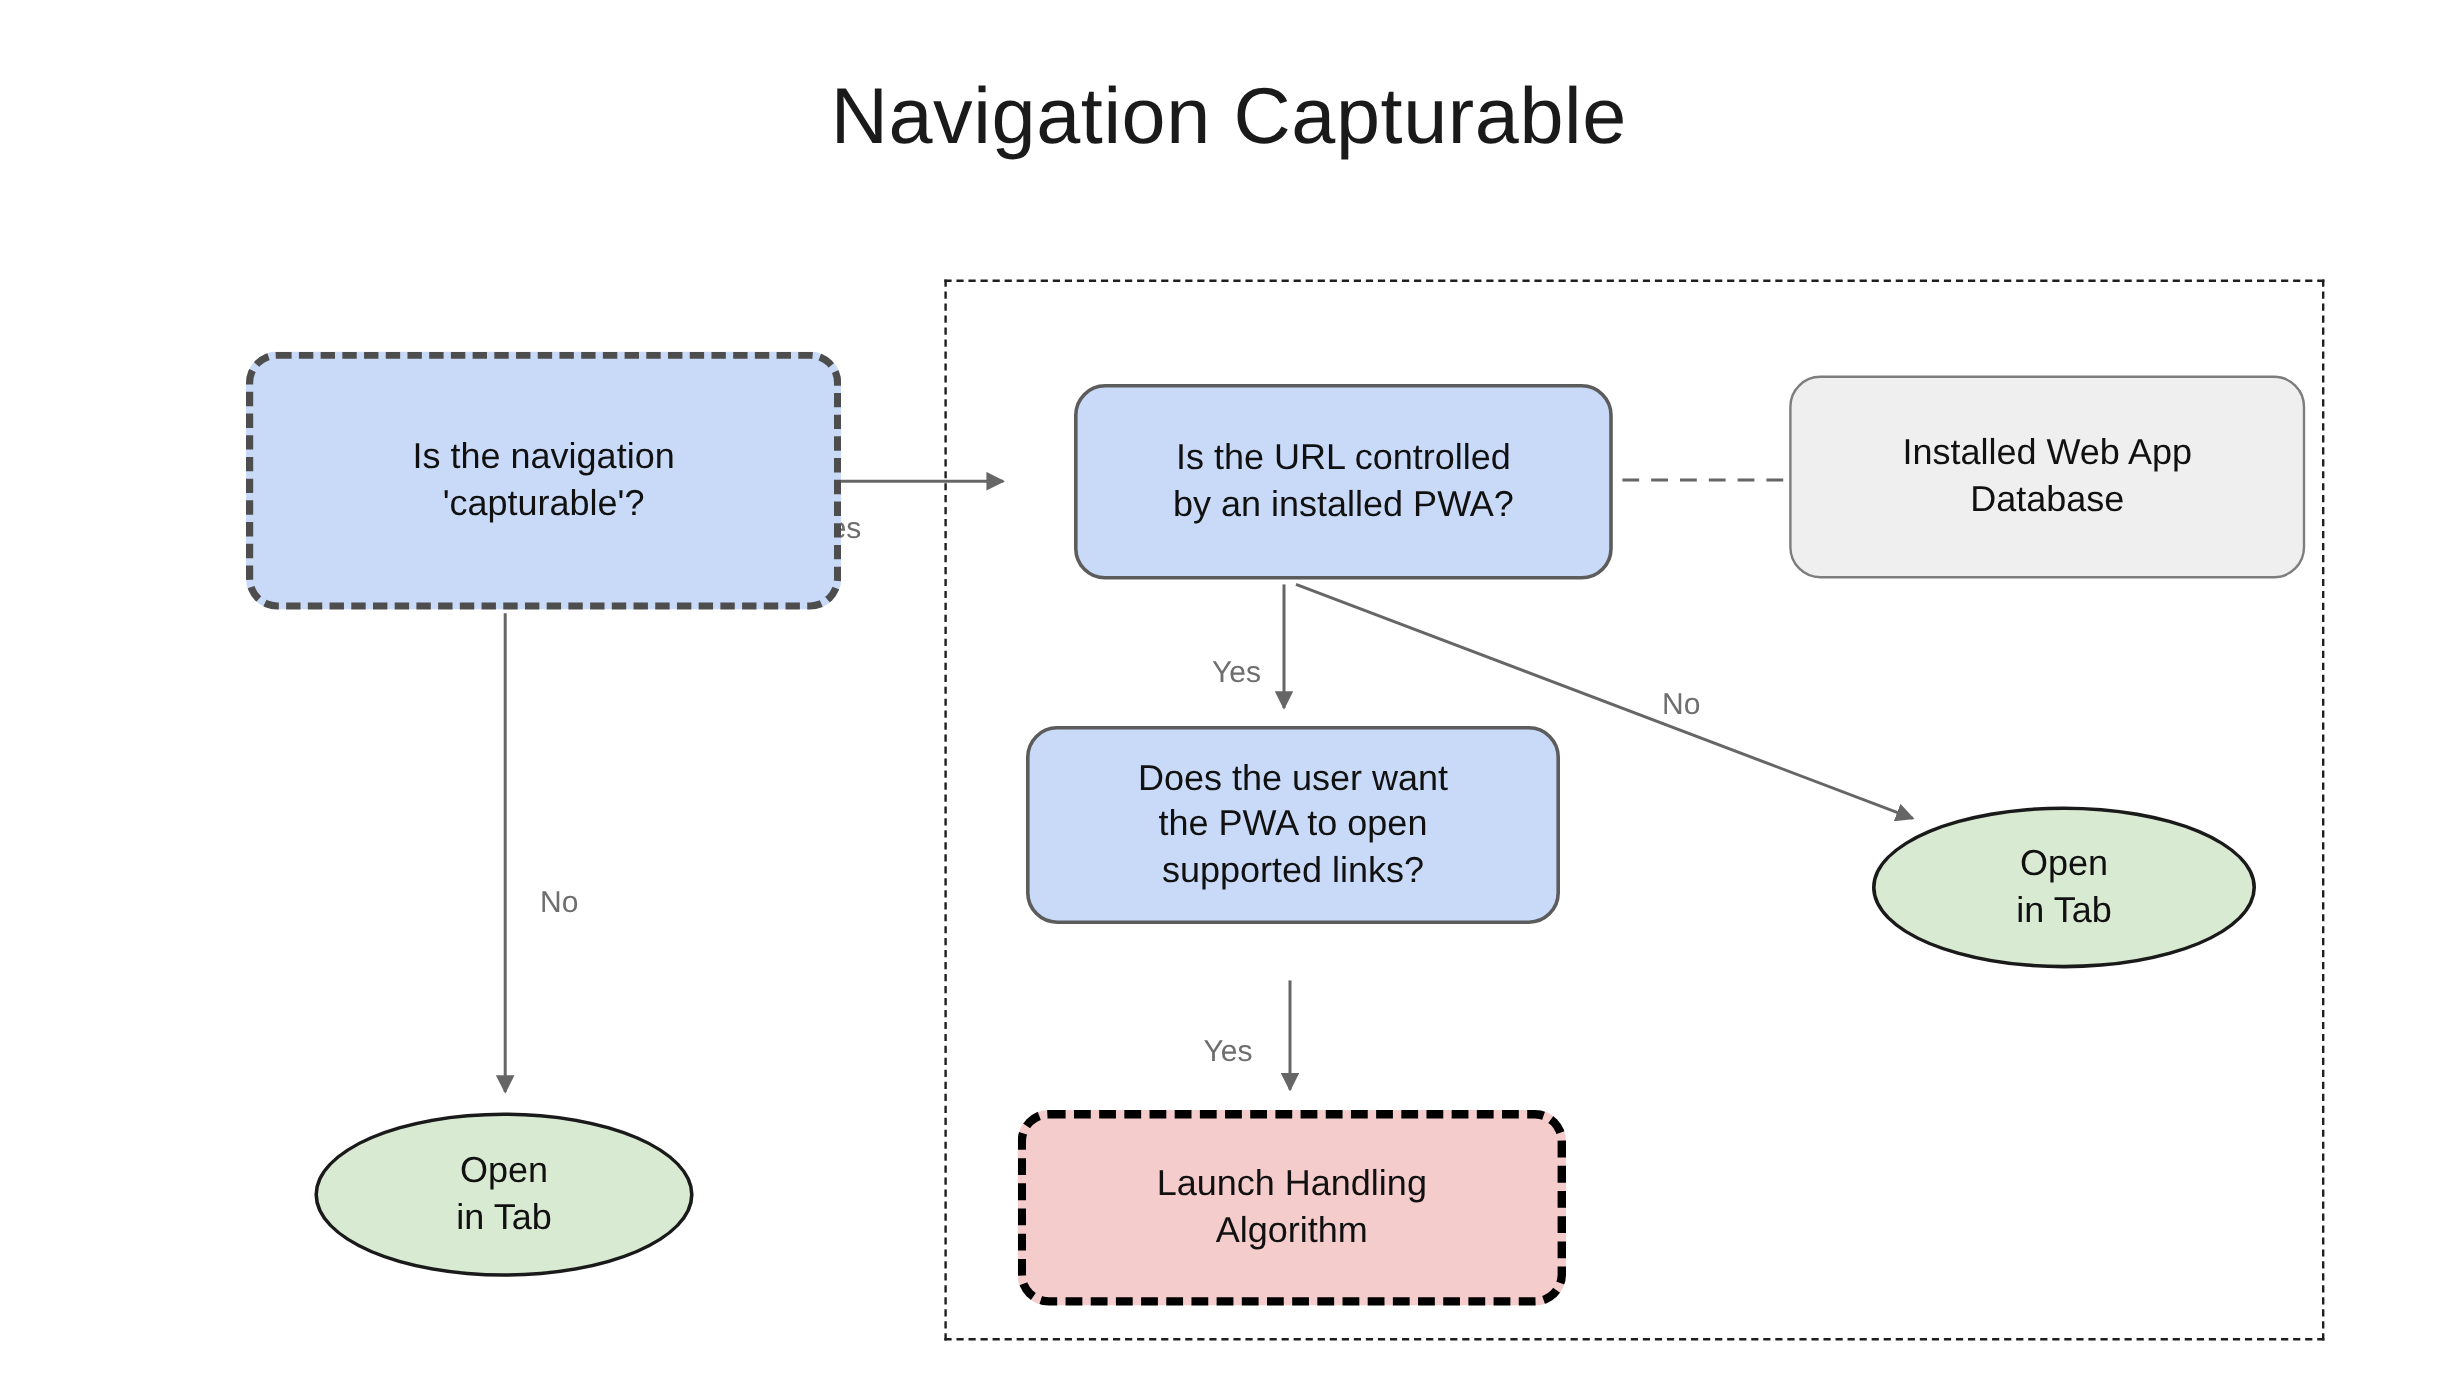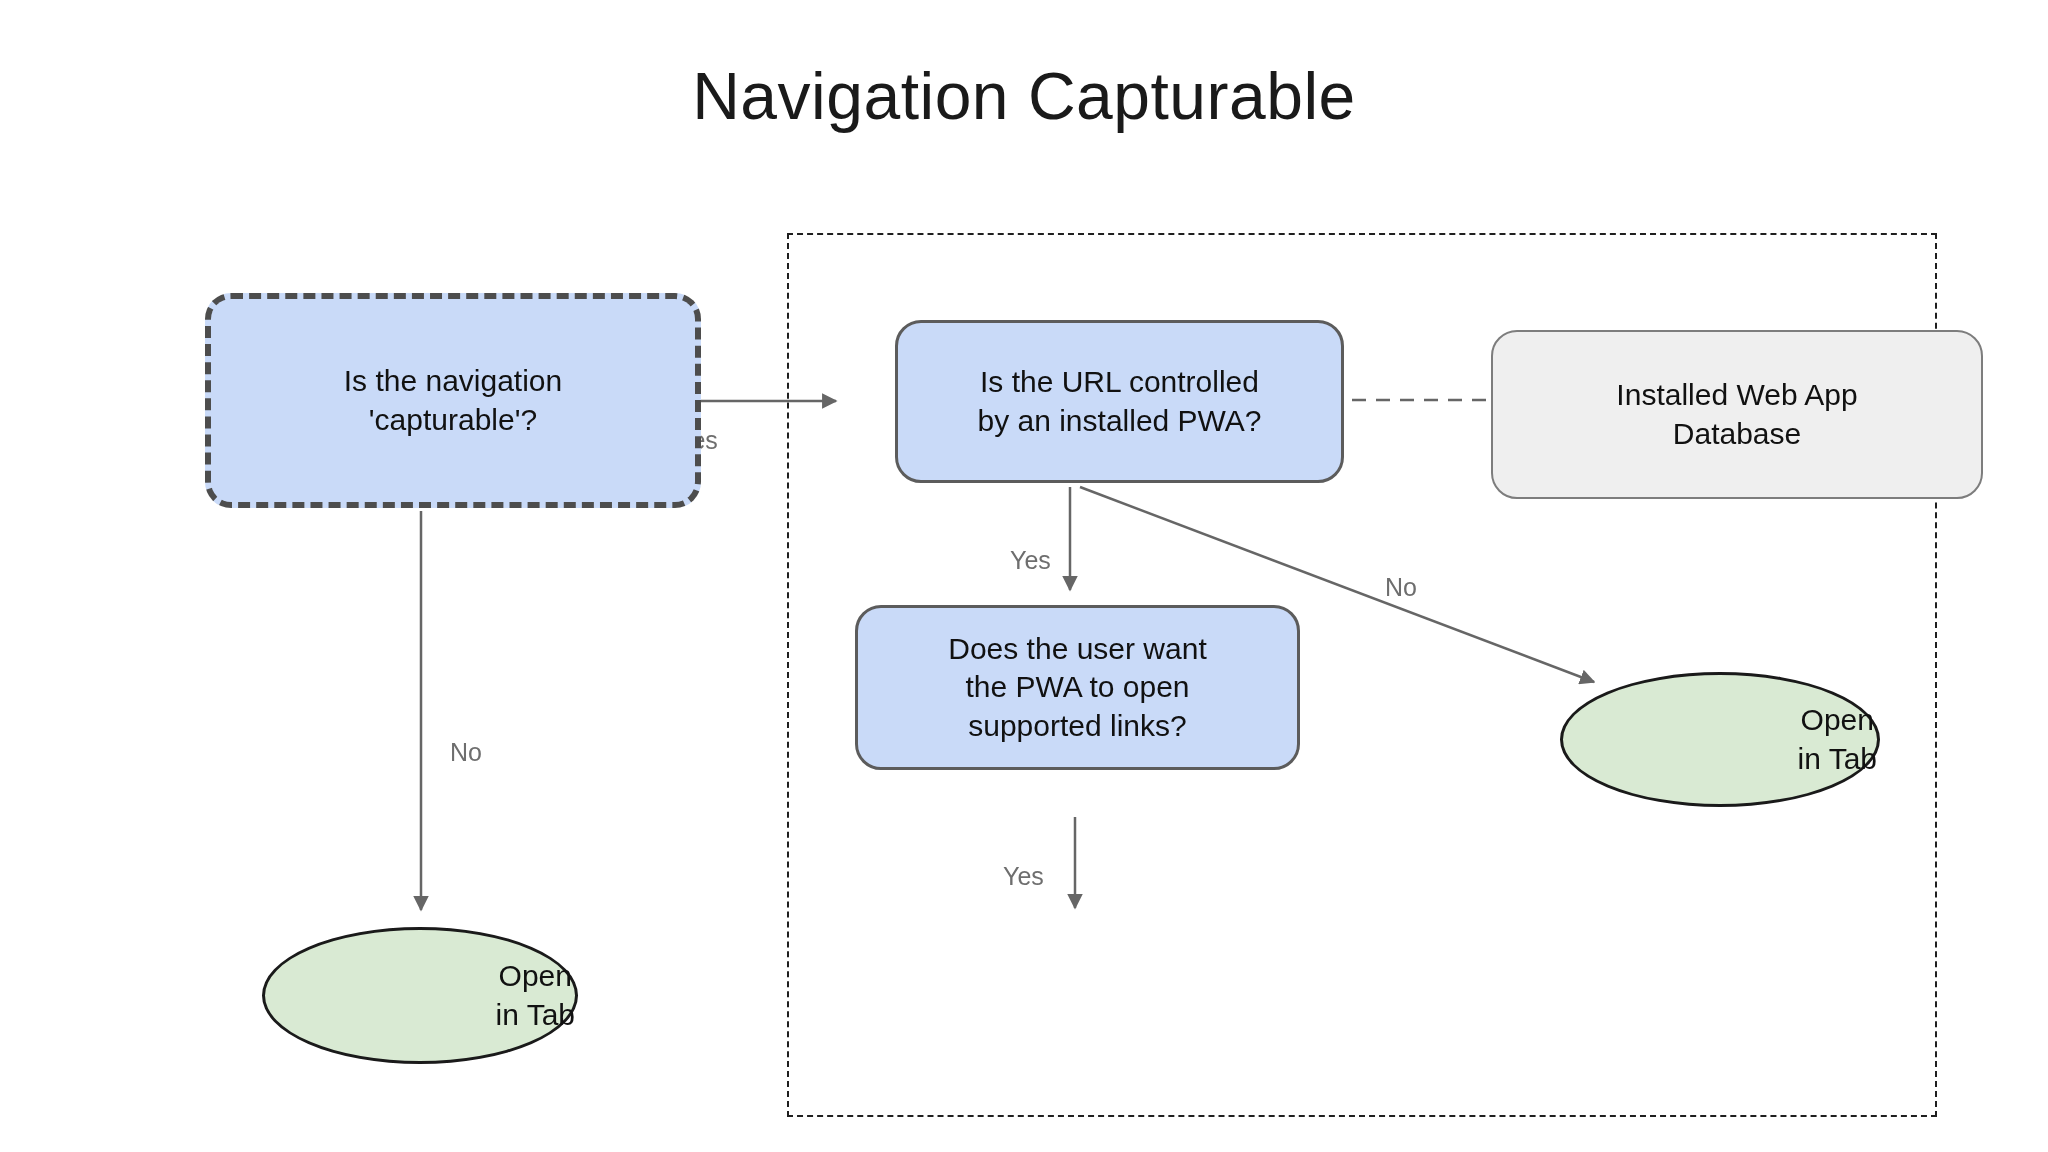--- a/index.html
+++ b/index.html
@@ -66,35 +66,34 @@
   #node-capturable-question {
     left: 205px; top: 293px; width: 496px; height: 215px;
     border: 6px dashed var(--dashed_border, #4d4d4d);
   }
   #node-url-question {
     left: 853px; top: 320px; width: 449px; height: 163px;
     border: 3px solid #5c5c5c;
     margin-left: 42px;
   }
   #node-installed-db {
-    left: 1491px; top: 330px; width: 492px; height: 169px;
+    left: 1491px; top: 313px; width: 430px; height: 169px;
     border: 2px solid #7d7d7d;
   }
   #node-user-wants {
     left: 855px; top: 605px; width: 445px; height: 165px;
     border: 3px solid #5c5c5c;
   }
   #node-launch-handling {
     left: 848px; top: 925px; width: 457px; height: 163px;
     border: 7px dashed #000000;
   }
   .ellipse {
     border-radius: 50%;
     border: 3px solid #1a1a1a;
-    justify-content: flex-end;
   }
   #node-open-in-tab-right { left: 1560px; top: 672px; width: 320px; height: 135px; }
   #node-open-in-tab-left  { left: 262px;  top: 927px; width: 316px; height: 137px; }
 
   #edges {
     position: absolute;
     left: 0; top: 0;
     width: 2048px; height: 1152px;
     z-index: 2;
     pointer-events: none;
@@ -151,20 +150,24 @@
     <div class="label">Installed Web App
 Database</div>
   </div>
 
   <div class="node node-blue rounded" id="node-user-wants">
     <div class="label">Does the user want
 the PWA to open
 supported links?</div>
   </div>
 
+  <div class="node node-pink rounded" id="node-launch-handling">
+    <div class="label">Launch Handling
+Algorithm</div>
+  </div>
 
   <div class="node node-green ellipse" id="node-open-in-tab-right">
     <div class="label">Open
 in Tab</div>
   </div>
 
   <div class="node node-green ellipse" id="node-open-in-tab-left">
     <div class="label">Open
 in Tab</div>
   </div>

